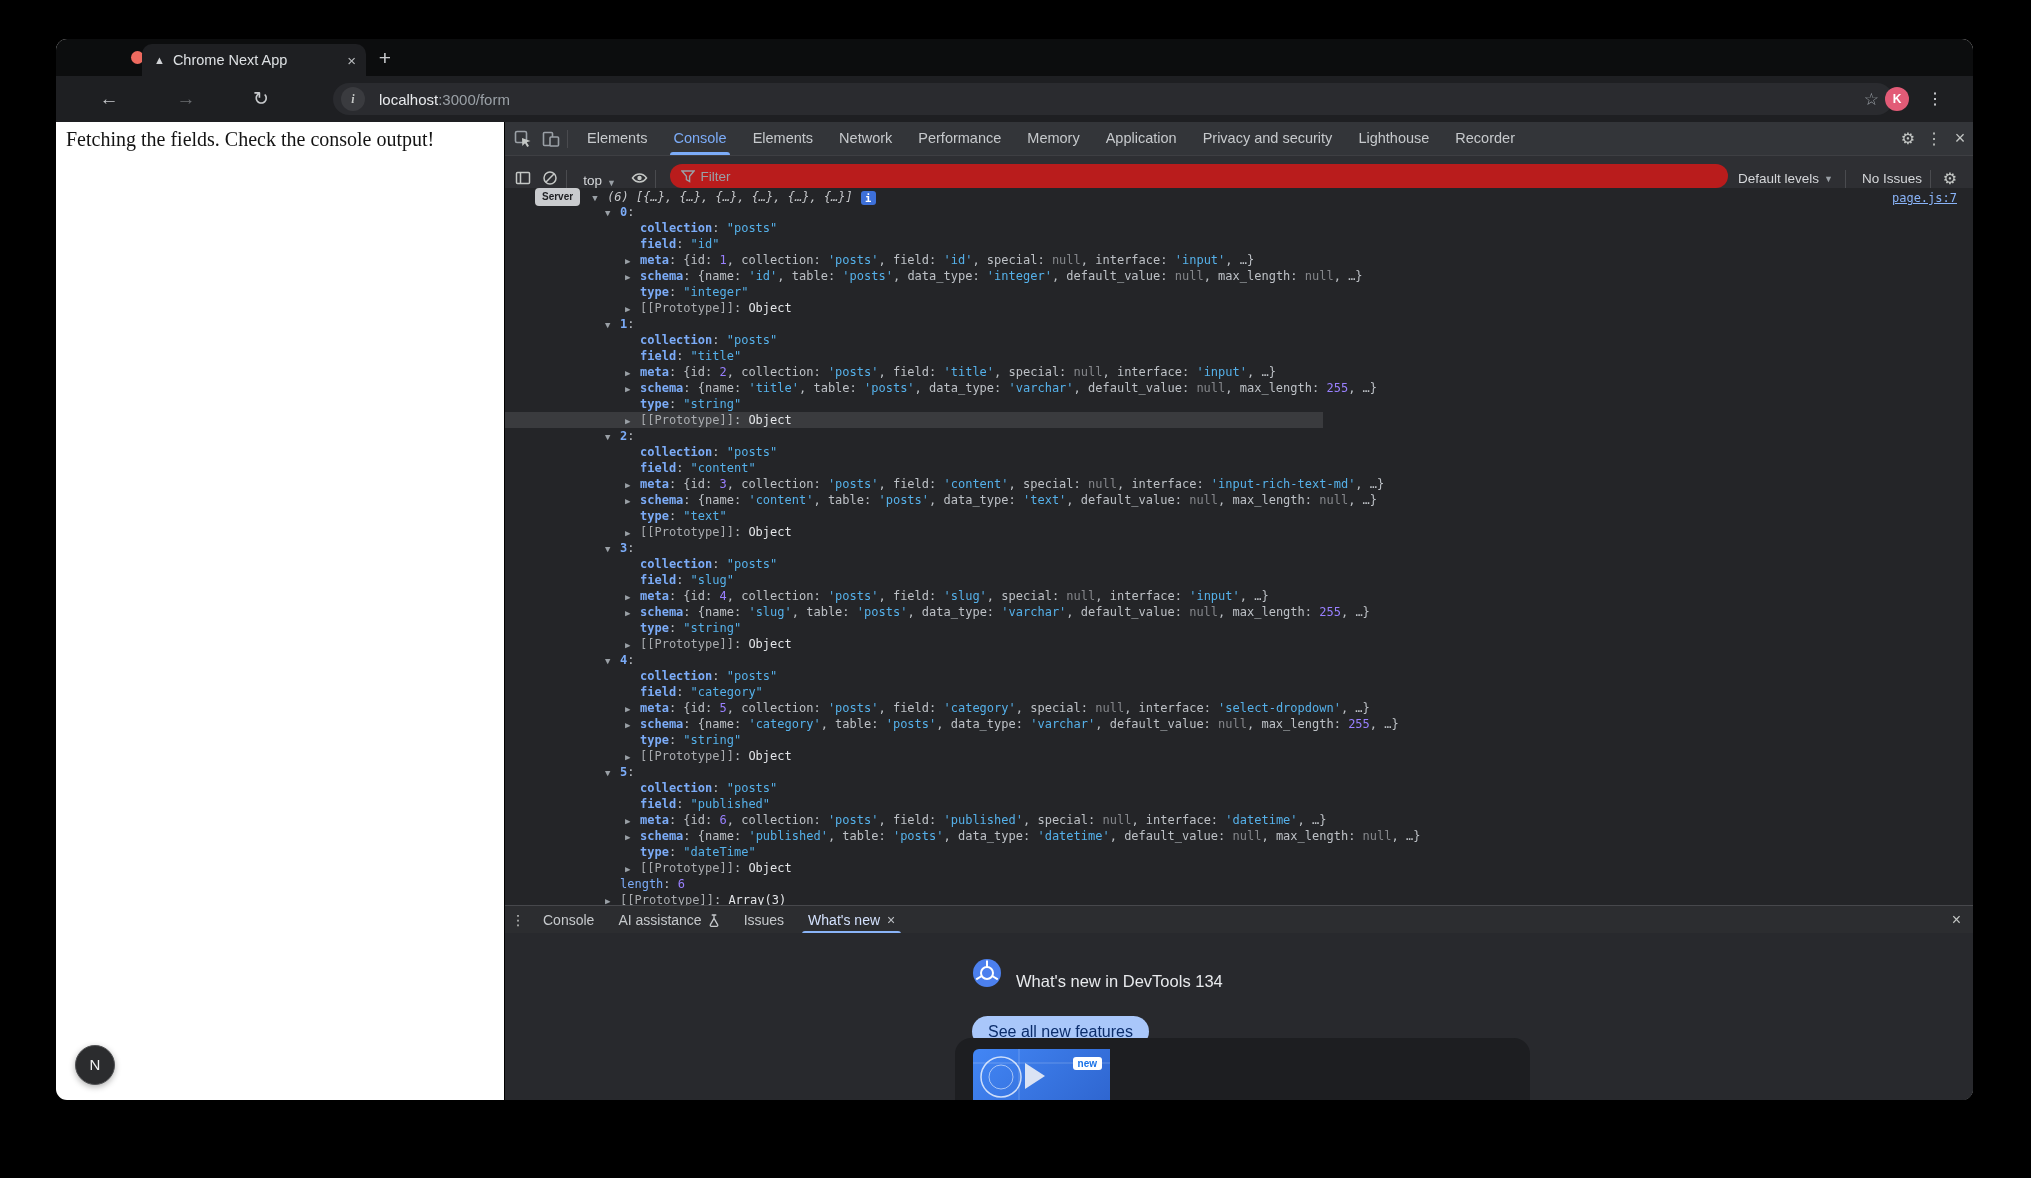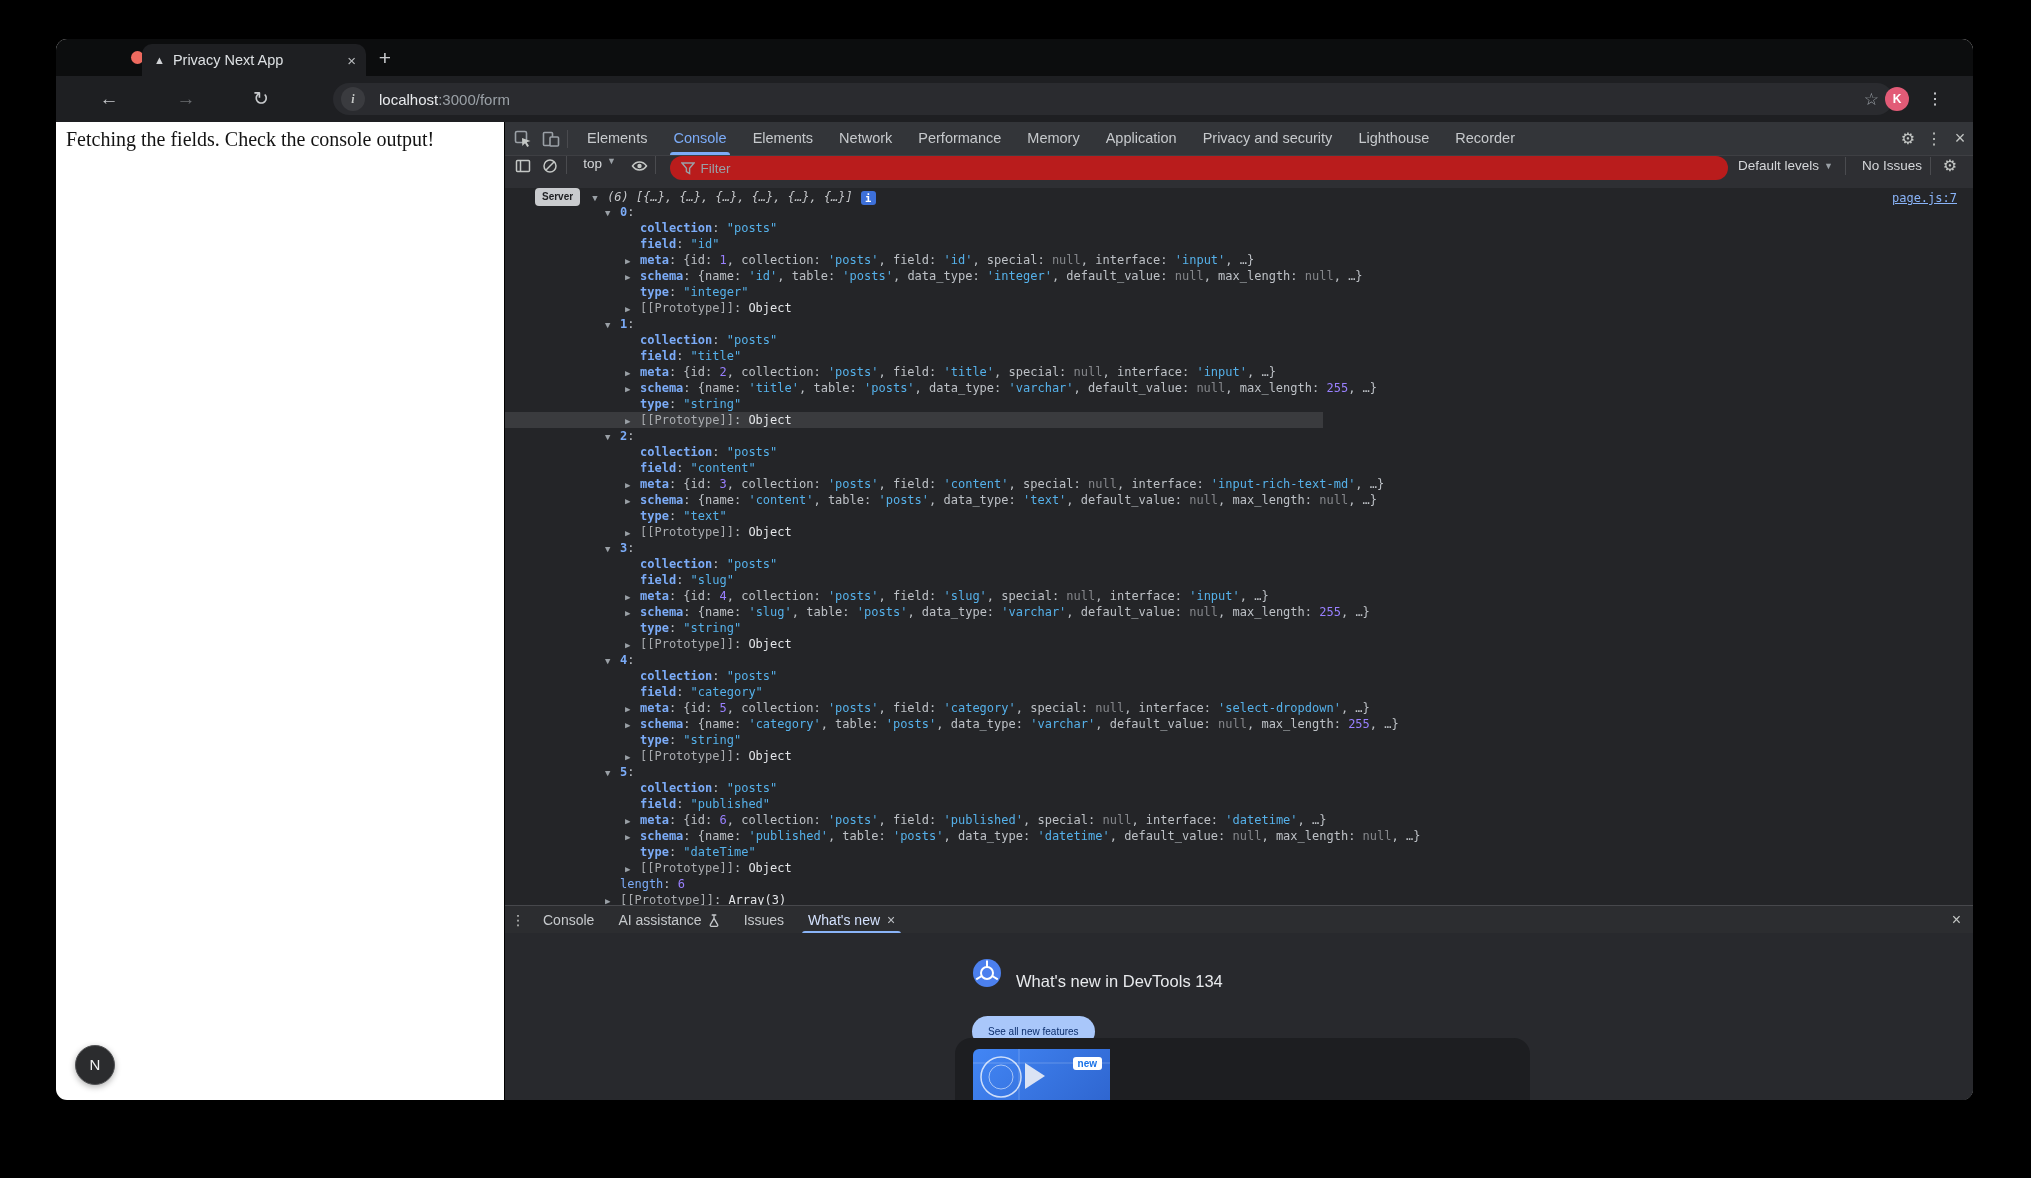--- a/index.html
+++ b/index.html
@@ -33,21 +33,21 @@
   .devtools{position:absolute;left:449px;top:83px;width:1468px;height:978px;background:#242528;box-shadow:-1px 0 0 #000;}
   .dt-tabbar{position:absolute;left:0;top:0;width:100%;height:33px;background:#333539;border-bottom:1px solid #3e3f43;display:flex;align-items:center;}
   .dt-icon{width:20px;height:20px;margin-left:8px;display:flex;align-items:center;justify-content:center;}
   .vsep{width:1px;height:18px;background:#4a4b4f;margin:0 6px;}
   .dtab{padding:0 13px;height:33px;line-height:33px;color:#c6c9cc;font-size:14.5px;position:relative;white-space:nowrap;}
   .dtab.active{color:#7cacf8;}
   .dtab.active::after{content:"";position:absolute;left:10px;right:10px;bottom:0;height:3px;border-radius:3px 3px 0 0;background:#7cacf8;}
   .dt-right{margin-left:auto;display:flex;align-items:center;}
   .glyph-btn{width:26px;text-align:center;color:#c4c7c5;font-size:16px;}
 
-  .con-toolbar{position:absolute;left:0;top:34px;width:100%;height:32px;background:#2e2f33;border-bottom:1px solid #404145;display:flex;align-items:flex-start;}
+  .con-toolbar{position:absolute;left:0;top:34px;width:100%;height:32px;background:#2e2f33;border-bottom:1px solid #404145;display:flex;align-items:flex-end;}
   .ct-label{color:#d5d7da;font-size:13.5px;margin:0 2px 0 10px;white-space:nowrap;}
   .caret{color:#9aa0a6;font-size:9px;margin:0 6px 0 3px;}
   .filter-pill{margin-left:8px;width:1080px;height:24px;border-radius:12px;background:#b91c1c;display:flex;align-items:center;}
   .filter-input{background:transparent;border:none;outline:none;color:#dadce0;font-size:13.5px;font-family:"Liberation Sans",sans-serif;width:900px;}
   .filter-input::placeholder{color:#9aa0a6;}
   .ct-right{margin-left:auto;display:flex;align-items:center;margin-right:10px;}
 
   
   .console{position:absolute;left:0;top:66px;width:100%;height:717px;overflow:hidden;background:#242528;}
   .crow{height:16px;line-height:16px;white-space:nowrap;font-family:"DejaVu Sans Mono",monospace;font-size:12px;color:#bdc1c6;}
@@ -77,41 +77,41 @@
   .drtab.active{color:#d3e1fd;}
   .drtab.active::after{content:"";position:absolute;left:6px;right:6px;bottom:0;height:3px;border-radius:3px 3px 0 0;background:#8ab4f8;}
   .drtab .tclose{margin-left:7px;color:#bdc1c6;font-size:14px;}
   .drtab .ticon{margin-left:6px;display:flex;}
   .drawer-close{margin-left:auto;margin-right:12px;color:#c4c7c5;font-size:16px;}
 
   
   .whatsnew{position:absolute;left:0;top:811px;width:100%;height:167px;background:#28292d;}
   .wn-logo{position:absolute;left:467px;top:25px;width:30px;height:30px;}
   .wn-title{position:absolute;left:511px;top:39px;font-size:16.5px;color:#e8eaed;}
-  .wn-btn{position:absolute;left:467px;top:83px;height:31px;padding:0 16px;border-radius:16px;background:#a9c7fa;color:#0b2d6b;font-size:10px;line-height:31px;}
+  .wn-btn{position:absolute;left:467px;top:83px;height:31px;padding:0 16px;border-radius:16px;background:#a9c7fa;color:#0b2d6b;font-size:16px;line-height:31px;}
   .wn-card{position:absolute;left:450px;top:105px;width:575px;height:62px;background:#1d1e21;border-radius:16px 16px 0 0;}
   .wn-tile{position:absolute;left:18px;top:11px;width:137px;height:51px;background:linear-gradient(135deg,#4286f5,#2f66d0);border-radius:6px 0 0 0;overflow:hidden;}
   .wn-strip{position:absolute;left:155px;top:11px;width:262px;height:51px;background:#333439;border-radius:0 10px 10px 0;display:flex;align-items:center;}
   .wn-strip span{margin-left:18px;font-size:13px;color:#e1e3e6;white-space:nowrap;}
   .newbadge{position:absolute;right:8px;top:8px;background:#fff;color:#1a73e8;font-size:10px;font-weight:bold;border-radius:3px;padding:1px 5px;}
   .playtri{position:absolute;left:52px;top:14px;width:0;height:0;border-left:20px solid #e9edf5;border-top:13px solid transparent;border-bottom:13px solid transparent;opacity:.92;}
 </style>
 </head>
 <body>
 
 <div class="canvas">
   <div class="window">
 
     <div class="tabstrip">
       <div class="traffic" style="left:75px;background:#ee6a5f"></div>
       <div class="traffic" style="left:95px;background:#f5be4f"></div>
       <div class="traffic" style="left:115px;background:#62c554"></div>
       <div class="btab">
         <span class="fav">▲</span>
-        <span class="ttl">Privacy Next App</span>
+        <span class="ttl">Chrome Next App</span>
         <span class="cls">×</span>
       </div>
       <div class="newtab">+</div>
     </div>
 
     <div class="toolbar">
       <div class="navic" style="left:40px">←</div>
       <div class="navic" style="left:117px;color:#6b6e72">→</div>
       <div class="navic" style="left:192px">↻</div>
       <div class="omnibox">

